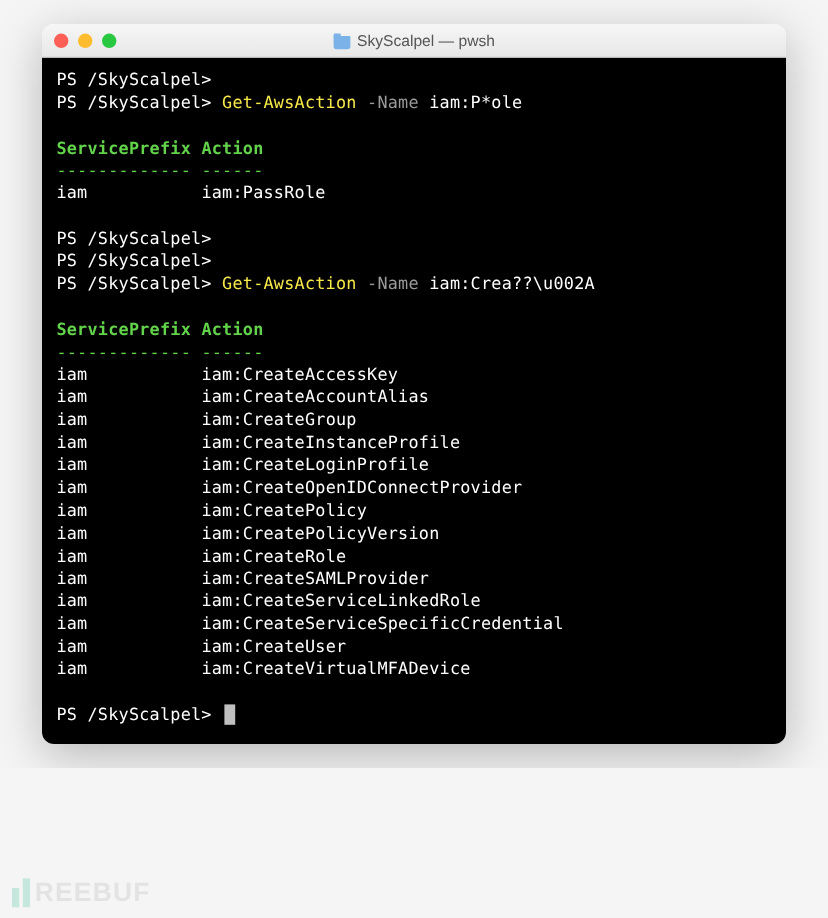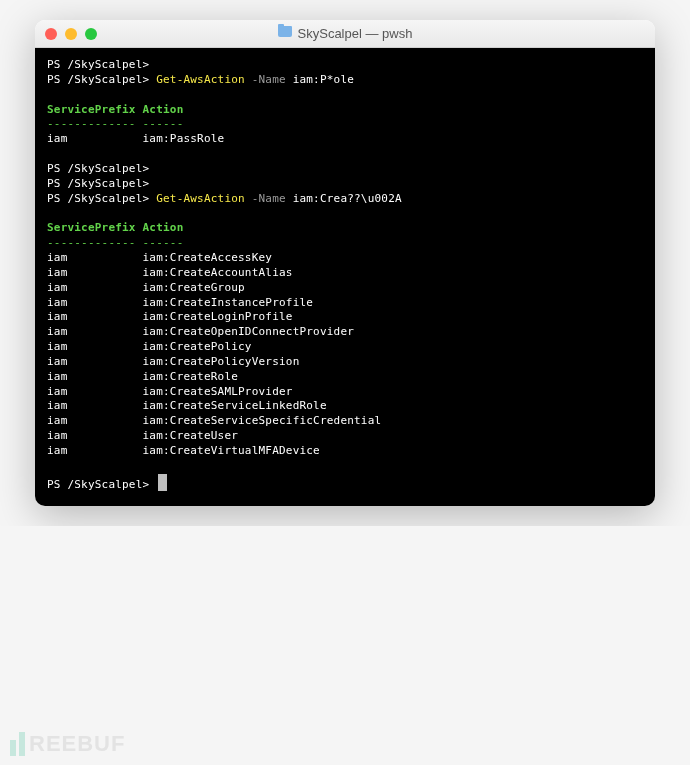--- a/index.html
+++ b/index.html
@@ -45,21 +45,21 @@
     .light.yellow { background: #febc2e; }
     .light.green { background: #28c840; }
     .title-center {
       position: absolute;
       left: 0;
       right: 0;
       text-align: center;
       font-size: 13px;
       color: #555;
       display: flex;
-      align-items: flex-start;
+      align-items: flex-end;
       justify-content: center;
       gap: 6px;
       pointer-events: none;
     }
     .folder-icon {
       width: 14px;
       height: 11px;
       background: #7bb3e8;
       border-radius: 1px 1px 2px 2px;
       position: relative;
@@ -72,21 +72,21 @@
       left: 0;
       width: 6px;
       height: 3px;
       background: #7bb3e8;
       border-radius: 1px 1px 0 0;
     }
     .terminal {
       background: #000;
       padding: 10px 12px 14px 12px;
       font-family: "SF Mono", Menlo, Monaco, Consolas, monospace;
-      font-size: 11px;
+      font-size: 14px;
       line-height: 1.35;
       color: #ffffff;
       white-space: pre;
       letter-spacing: 0.2px;
     }
     .prompt { color: #ffffff; }
     .cmd { color: #f7e94a; }
     .param { color: #9a9a9a; }
     .arg { color: #ffffff; }
     .header-green { color: #62d34a; font-weight: bold; }

